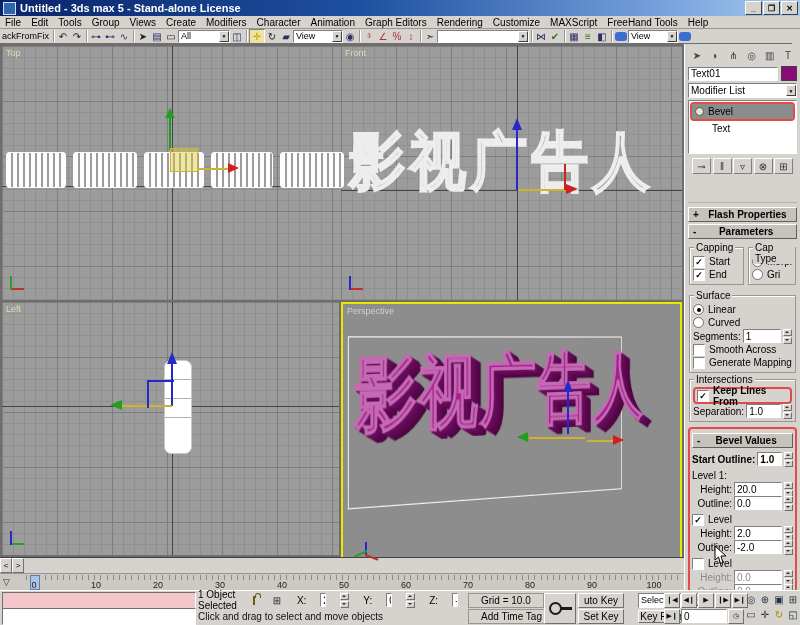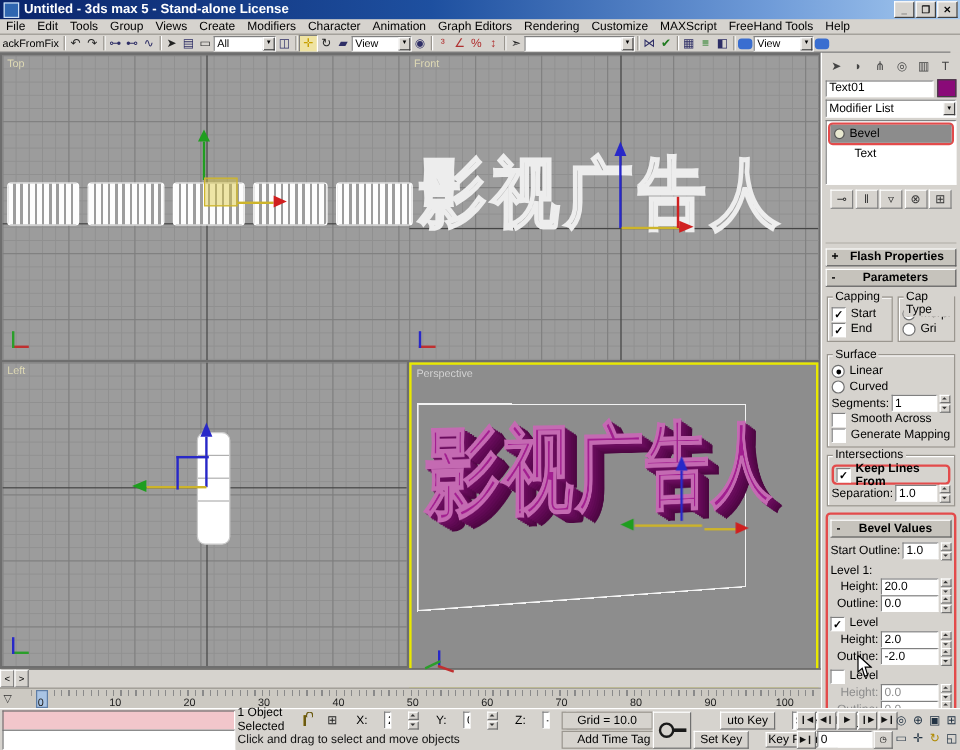--- a/index.html
+++ b/index.html
@@ -142,21 +142,21 @@
   #prompt{left:198px;top:17px;width:268px;color:#111;}
   #gridcol{left:468px;top:1px;width:72px;}
   #timetag{left:468px;top:17px;width:72px;}
   .flatbox{border:1px solid #9a968f;background:#d6d3ce;height:13px;display:flex;align-items:center;padding:0 12px;white-space:nowrap;}
   #keybtn{left:544px;top:2px;width:30px;height:29px;background:#d6d3ce;border:1px solid;border-color:#fff #707070 #707070 #fff;
     position:absolute;display:flex;align-items:center;justify-content:center;}
   .keyring{width:9px;height:9px;border:2px solid #1a1a1a;border-radius:50%;display:inline-block;}
   .keybar{width:11px;height:3px;background:#1a1a1a;display:inline-block;margin-left:-1px;}
   .sbtn{background:#d6d3ce;border:1px solid;border-color:#fff #707070 #707070 #fff;height:13px;
     display:inline-flex;align-items:center;justify-content:center;padding:0 3px;white-space:nowrap;}
-  #akrow{left:600px;top:1px;}
+  #akrow{left:578px;top:1px;}
   #skrow{left:578px;top:17px;}
   .pbtn{width:14px;height:13px;background:#d6d3ce;border:1px solid;border-color:#fff #707070 #707070 #fff;
     display:inline-flex;align-items:center;justify-content:center;font-size:7px;color:#111;}
   #playrow{left:664px;top:1px;gap:1px;}
   #gotorow{left:664px;top:17px;gap:1px;}
   #navgrid{position:absolute;left:744px;top:1px;width:56px;display:grid;grid-template-columns:repeat(4,14px);grid-auto-rows:15px;gap:0 0;}
   #navgrid .ic{color:#234;width:14px;height:15px;font-size:10px;}
   .lockic{width:8px;height:7px;background:#caa520;border:1px solid #6b5a10;position:relative;display:inline-block;margin:0 2px;}
   .lockic::before{content:"";position:absolute;left:1px;top:-4px;width:4px;height:4px;border:1px solid #6b5a10;border-bottom:none;border-radius:3px 3px 0 0;}
   
@@ -444,21 +444,21 @@
           <i class="sd"></i>
         </span>
     </div>
   </div>
 
   <div class="redwrap" style="padding:2px;margin-top:5px;">
     <div class="roll">
       <span class="pm">-</span>
       <span class="rt">Bevel Values</span>
     </div>
-    <div class="sprow" style="margin-top:4px;">
+    <div class="sprow" style="margin-top:4px;font-weight:bold;">
       <span class="lab">Start Outline:</span>
       <span class="fld spfld">1.0</span>
       <span class="spin">
           <i class="su"></i>
           <i class="sd"></i>
         </span>
     </div>
     <div class="cbrow" style="margin-top:3px;">
         <span>Level 1:</span>
       </div>

